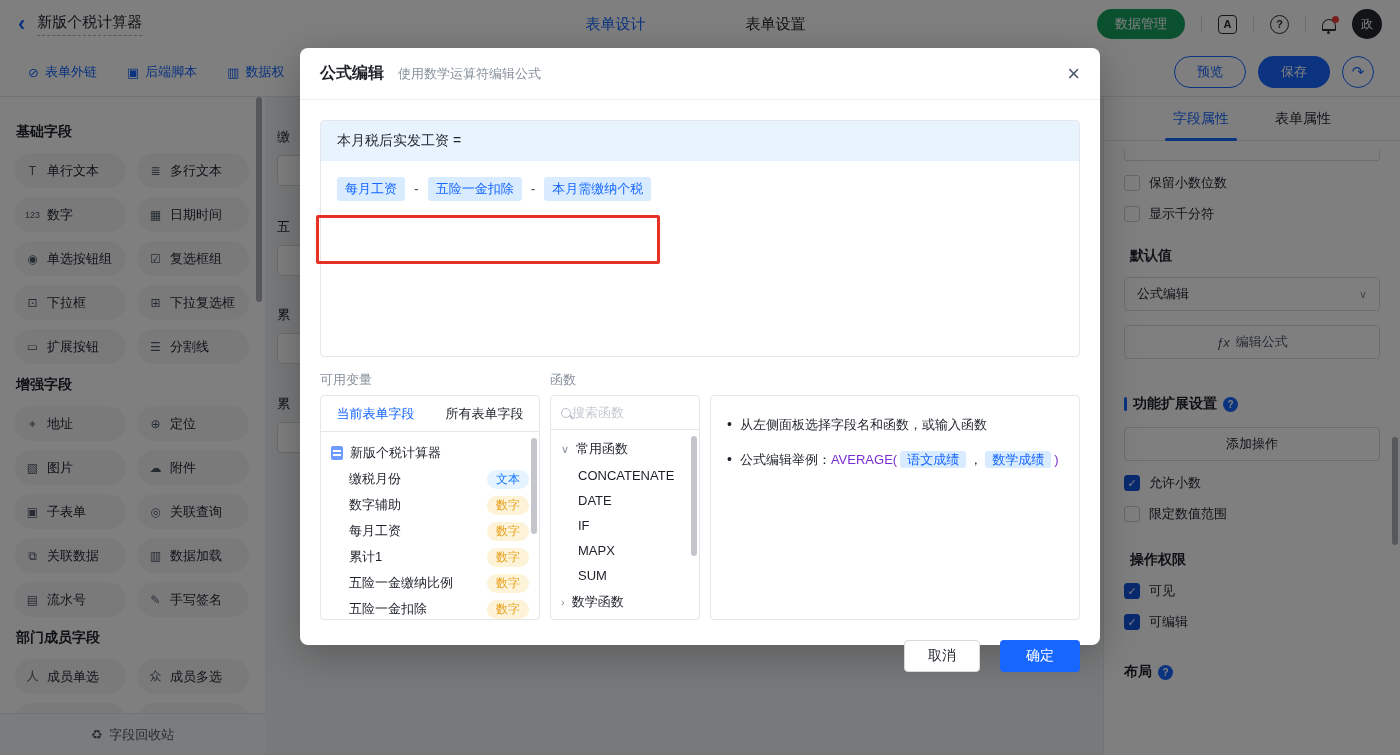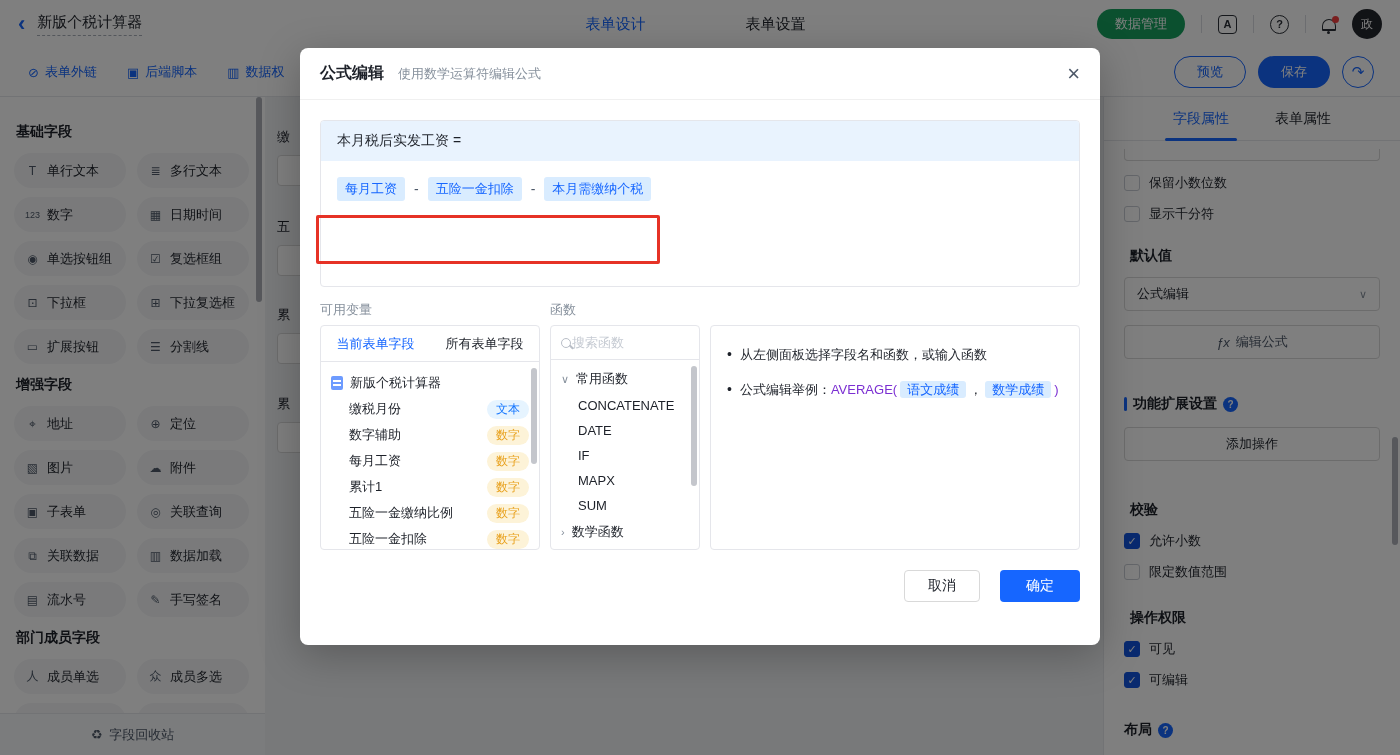--- a/index.html
+++ b/index.html
@@ -65,21 +65,21 @@
   .rp-thumb { position:absolute; right:2px; top:340px; width:6px; height:108px; border-radius:3px; background:#aeb1b8; }
 
   
   .overlay { position:absolute; inset:0; background:rgba(0,0,0,0.5); z-index:5; }
   .modal { position:absolute; left:300px; top:48px; width:800px; height:597px; background:#fff; border-radius:8px; z-index:10; box-shadow:0 10px 40px rgba(0,0,0,0.25); }
   .m-head { height:52px; display:flex; align-items:center; gap:14px; padding:0 20px; border-bottom:1px solid #f0f0f0; }
   .m-title { font-size:16px; font-weight:bold; }
   .m-sub { font-size:13px; color:#86909c; }
   .m-close { margin-left:auto; font-size:22px; color:#4e5969; cursor:pointer; line-height:1; }
   .m-body { padding:20px; position:relative; }
-  .fx-box { border:1px solid #e5e6eb; border-radius:4px; height:167px; overflow:hidden; }
+  .fx-box { border:1px solid #e5e6eb; border-radius:4px; height:237px; overflow:hidden; }
   .fx-head { height:40px; background:#e9f3fe; display:flex; align-items:center; padding:0 16px; font-size:14px; color:#1d2129; }
   .fx-content { padding:16px; display:flex; align-items:center; gap:9px; }
   .chip { background:#d9ecff; color:#1666ff; padding:3px 8px; border-radius:3px; font-size:13px; cursor:pointer; white-space:nowrap; }
   .op { color:#4e5969; font-size:14px; }
   .red-annot { position:absolute; left:16px; top:115px; width:344px; height:49px; border:3px solid #e63226; border-radius:2px; pointer-events:none; z-index:12; }
   .mid-grid { display:grid; grid-template-columns:220px 150px 370px; column-gap:10px; margin-top:14px; }
   .mid-label { font-size:13px; color:#86909c; margin-bottom:6px; }
   .panel-box { border:1px solid #e5e6eb; border-radius:4px; height:225px; position:relative; overflow:hidden; background:#fff; }
   .vtabs { height:36px; display:flex; border-bottom:1px solid #e5e6eb; }
   .vtab { flex:1; display:flex; align-items:center; justify-content:center; font-size:13px; cursor:pointer; white-space:nowrap; }
@@ -308,21 +308,20 @@
         <span>编辑公式</span>
       </div>
     <div class="rp-sec">
         <span class="bar"></span>
         <span>功能扩展设置</span>
         <span class="qmark">?</span>
       </div>
     <div class="rbtn" style="color:#1d2129">
         <span>添加操作</span>
       </div>
-    <div class="rp-label" style="margin-top:40px">校验</div>
     <div class="ckrow checked">
         <span class="ckbox">✓</span>
         <span>允许小数</span>
       </div>
     <div class="ckrow">
         <span class="ckbox"></span>
         <span>限定数值范围</span>
       </div>
     <div class="rp-label" style="margin-top:28px">操作权限</div>
     <div class="ckrow checked">

